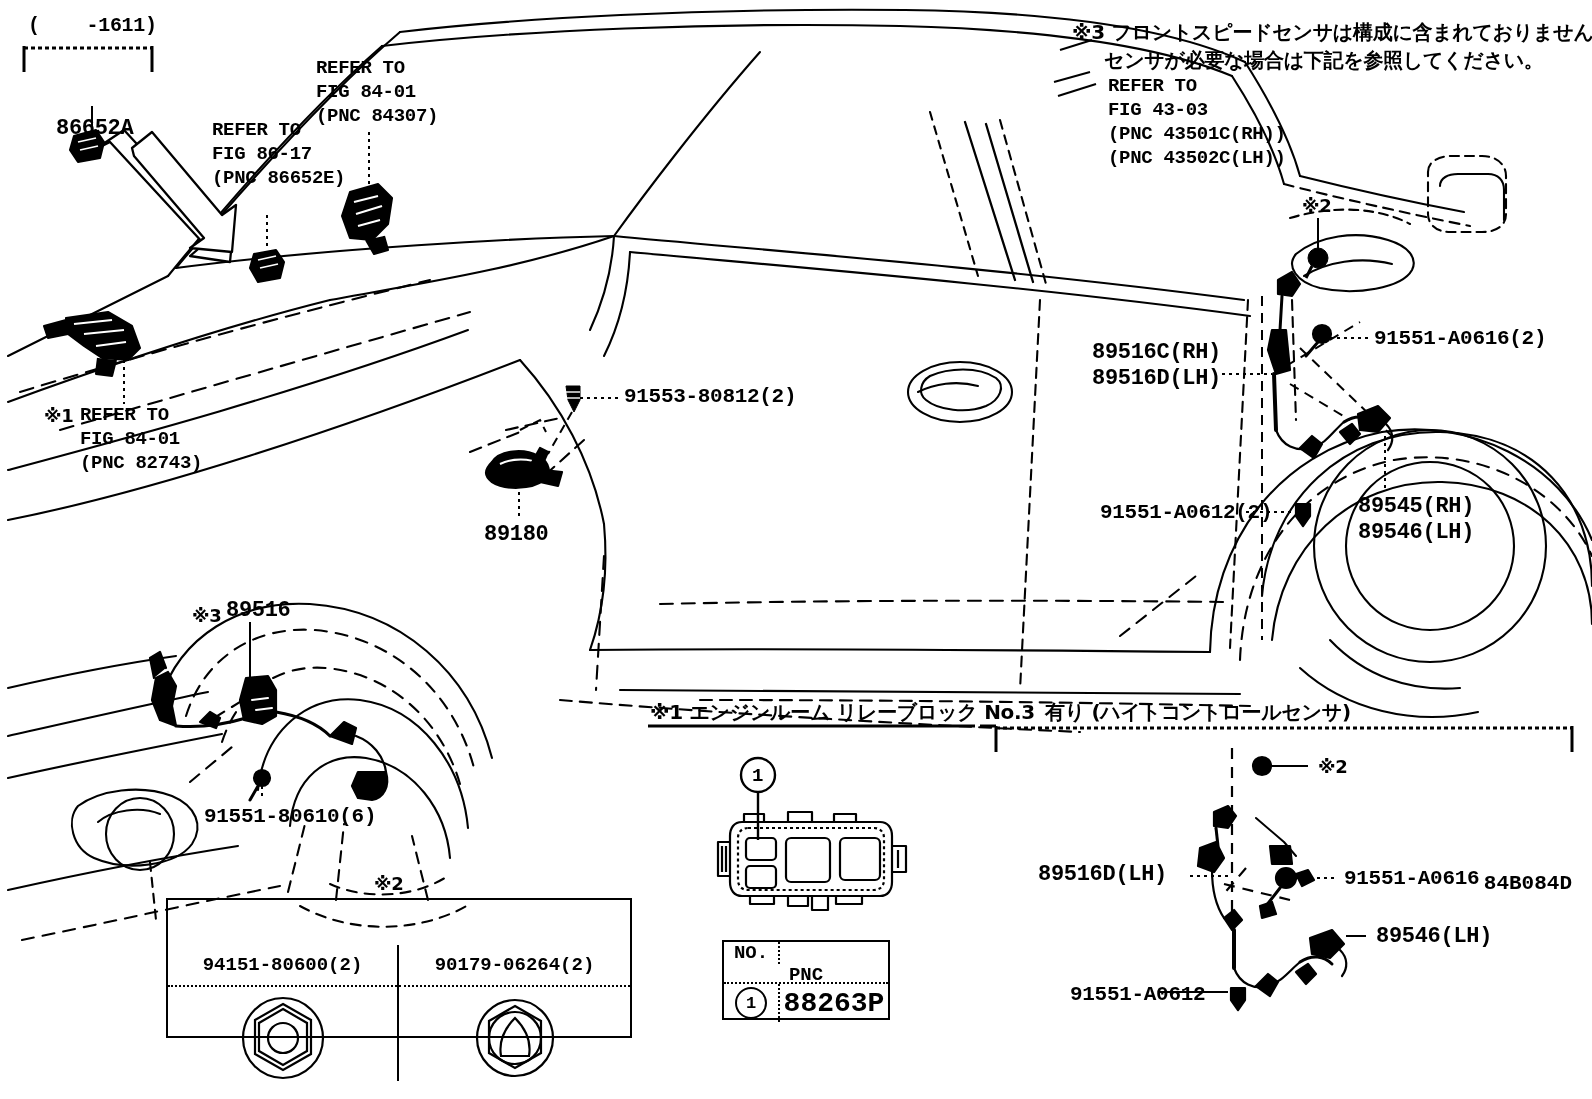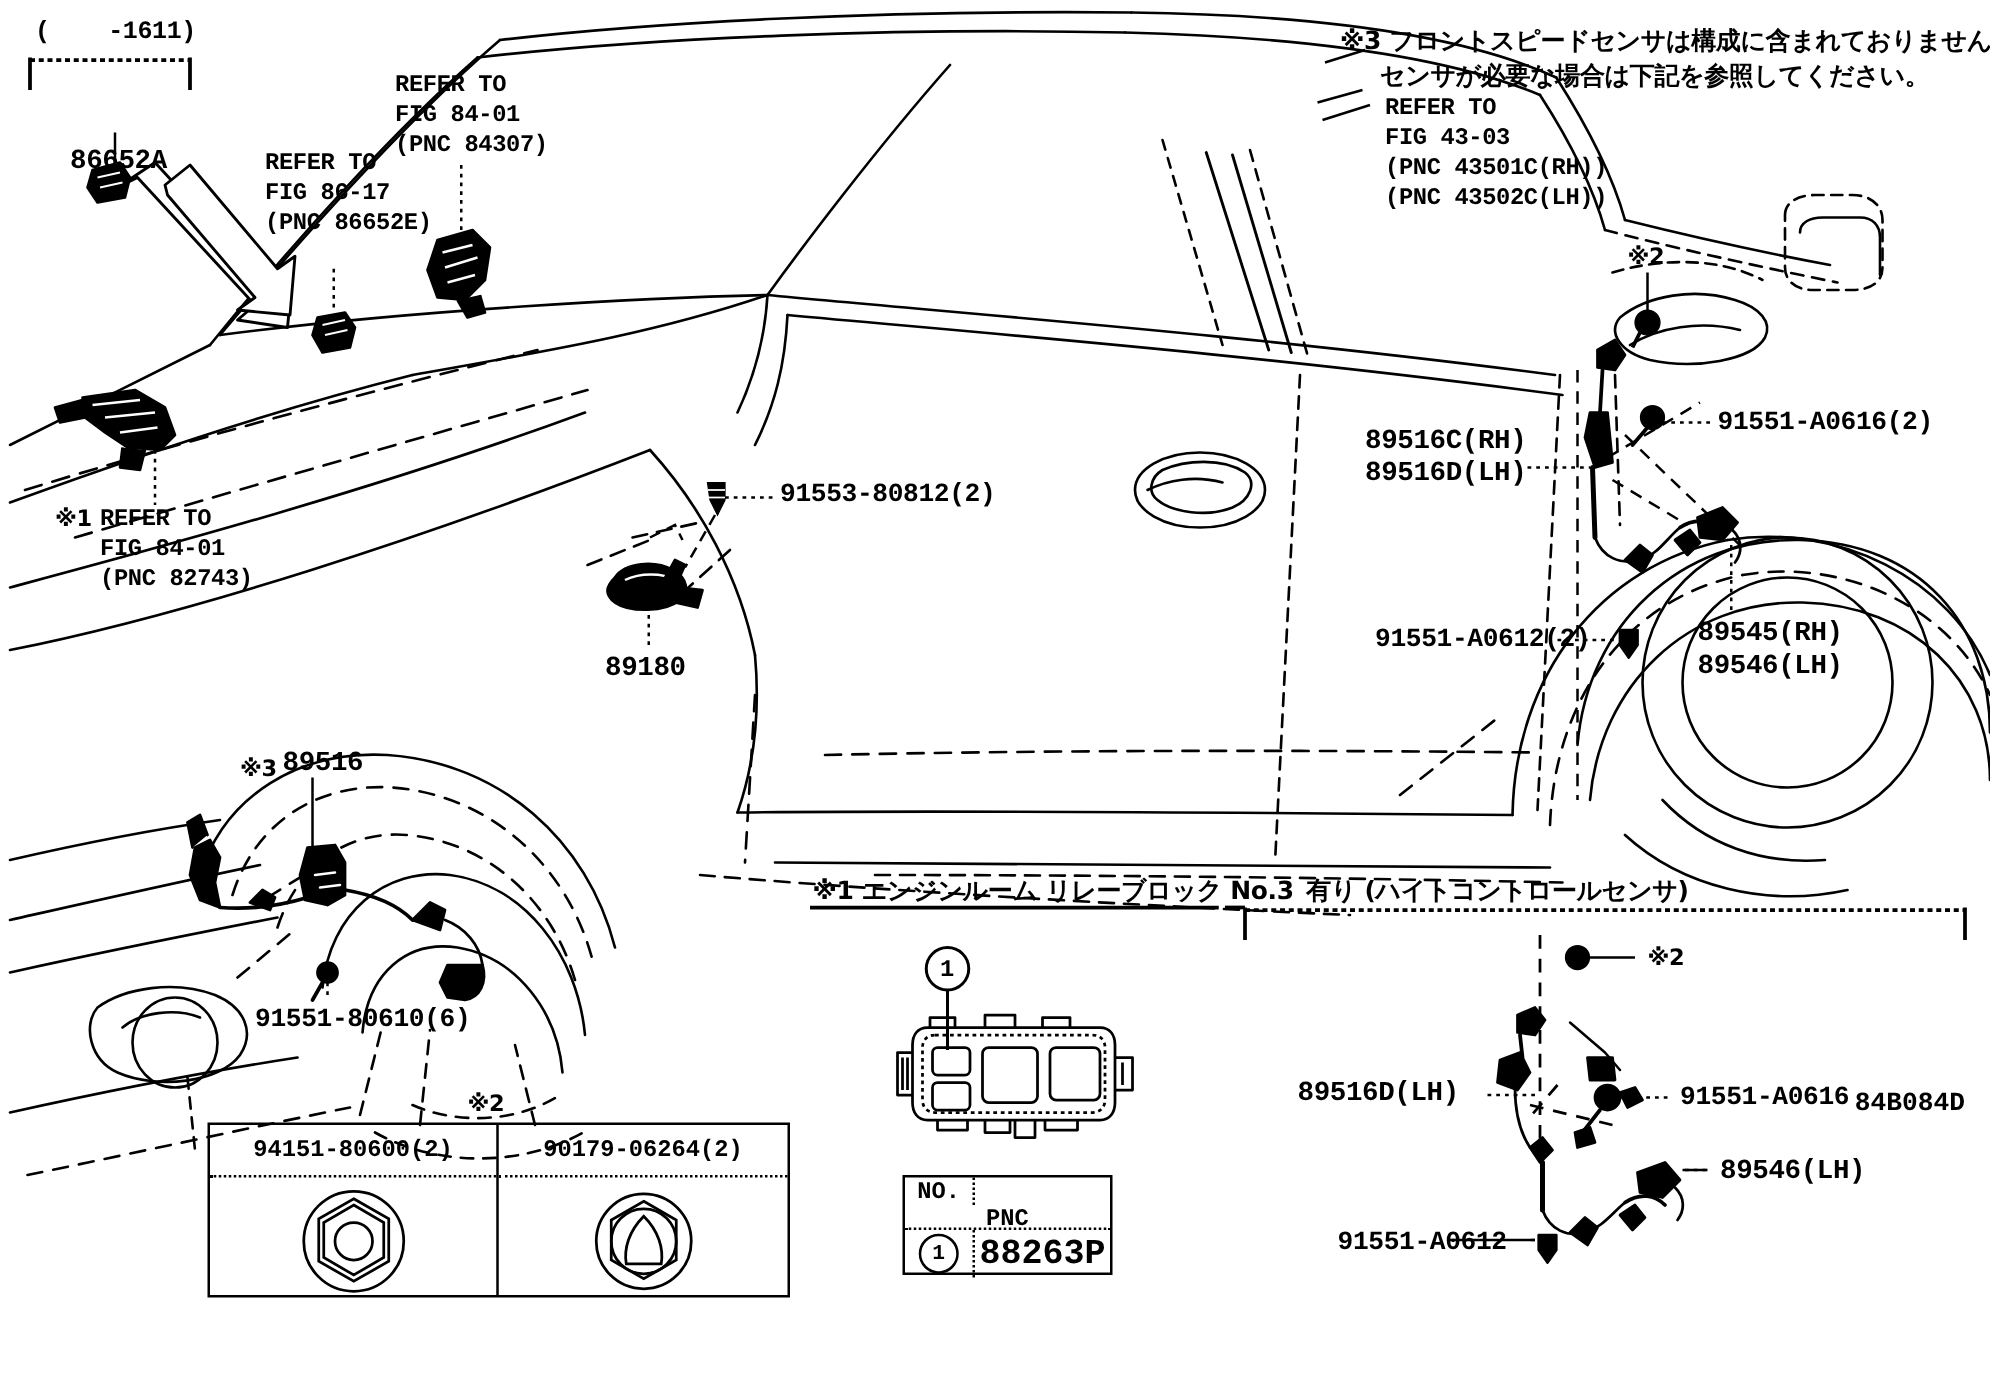--- a/index.html
+++ b/index.html
@@ -432,21 +432,21 @@
 
   <div class="lbl jp t18" style="left:1318px;top:755px;">※2</div>
   <div class="lbl mono t22" style="left:1038px;top:862px;">89516D(LH)</div>
   <div class="lbl mono t21" style="left:1344px;top:866px;">91551-A0616</div>
   <div class="lbl mono t22" style="left:1376px;top:924px;">89546(LH)</div>
   <div class="lbl mono t21" style="left:1070px;top:982px;">91551-A0612</div>
 
   <div class="lbl jp t18" style="left:374px;top:872px;">※2</div>
 
   <div class="tbl-note" style="left:166px;top:898px;width:466px;height:140px;">
-    <div style="display:flex;height:100%;">
+    <div style="display:flex;height:100%;margin-top:45px;">
       <div class="cell solid-r" style="width:50%;height:100%;display:flex;flex-direction:column;">
         <div class="tbl-hdr dotted-b ctr" style="height:40px;">94151-80600(2)</div>
         <div class="ctr" style="flex:1;">
           <svg width="92" height="92" viewBox="0 0 92 92">
             <g fill="none" stroke="#000" stroke-width="2.2">
               <circle cx="46" cy="50" r="40"></circle>
               <polygon points="46,16 74,32 74,66 46,82 18,66 18,32"></polygon>
               <polygon points="46,21 70,35 70,63 46,77 22,63 22,35"></polygon>
               <circle cx="46" cy="50" r="15"></circle>
             </g>

